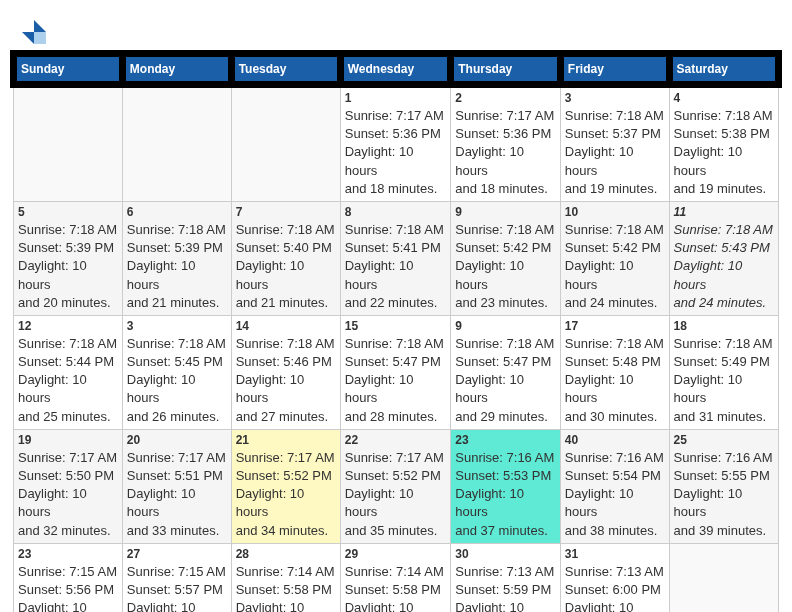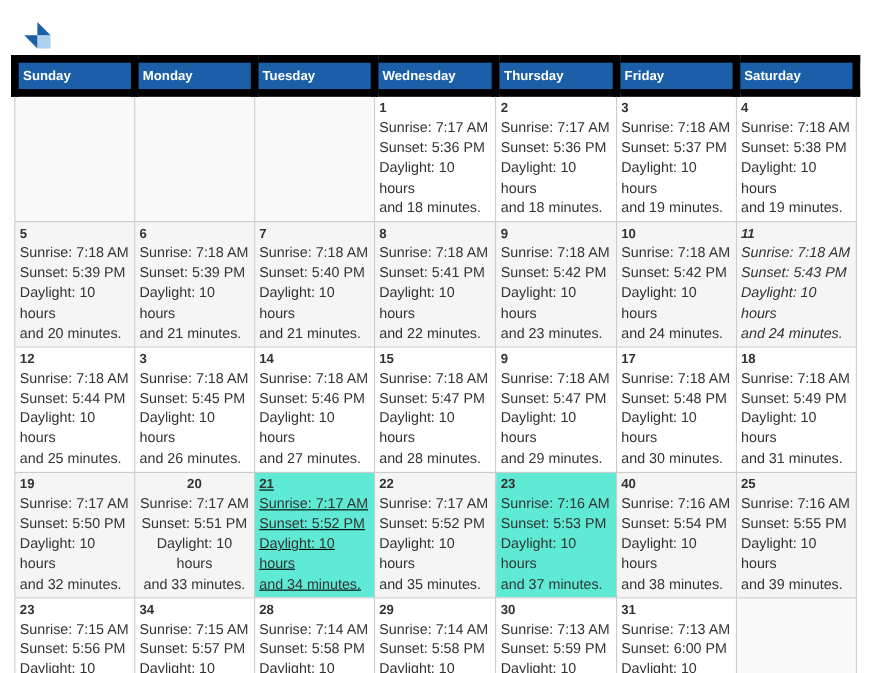--- a/index.html
+++ b/index.html
@@ -262,28 +262,28 @@
         </td>
       </tr>
       <tr>
         <td style="background: rgb(245, 245, 245);">
           <span class="day-num">19</span>
           <div class="day-info" style="white-space: pre-line;">Sunrise: 7:17 AM
 Sunset: 5:50 PM
 Daylight: 10 hours
 and 32 minutes.</div>
         </td>
-        <td style="background: rgb(245, 245, 245); text-align: center;">
+        <td style="background: rgb(245, 245, 245);">
           <span class="day-num">20</span>
           <div class="day-info" style="white-space: pre-line;">Sunrise: 7:17 AM
 Sunset: 5:51 PM
 Daylight: 10 hours
 and 33 minutes.</div>
         </td>
-        <td style="background: #5eead4; text-decoration: underline;">
+        <td style="background: #fef9c3;">
           <span class="day-num">21</span>
           <div class="day-info" style="white-space: pre-line;">Sunrise: 7:17 AM
 Sunset: 5:52 PM
 Daylight: 10 hours
 and 34 minutes.</div>
         </td>
         <td style="background: rgb(245, 245, 245);">
           <span class="day-num">22</span>
           <div class="day-info" style="white-space: pre-line;">Sunrise: 7:17 AM
 Sunset: 5:52 PM
@@ -314,21 +314,21 @@
       </tr>
       <tr>
         <td>
           <span class="day-num">23</span>
           <div class="day-info" style="white-space: pre-line;">Sunrise: 7:15 AM
 Sunset: 5:56 PM
 Daylight: 10 hours
 and 40 minutes.</div>
         </td>
         <td>
-          <span class="day-num">34</span>
+          <span class="day-num">27</span>
           <div class="day-info" style="white-space: pre-line;">Sunrise: 7:15 AM
 Sunset: 5:57 PM
 Daylight: 10 hours
 and 42 minutes.</div>
         </td>
         <td>
           <span class="day-num">28</span>
           <div class="day-info" style="white-space: pre-line;">Sunrise: 7:14 AM
 Sunset: 5:58 PM
 Daylight: 10 hours

